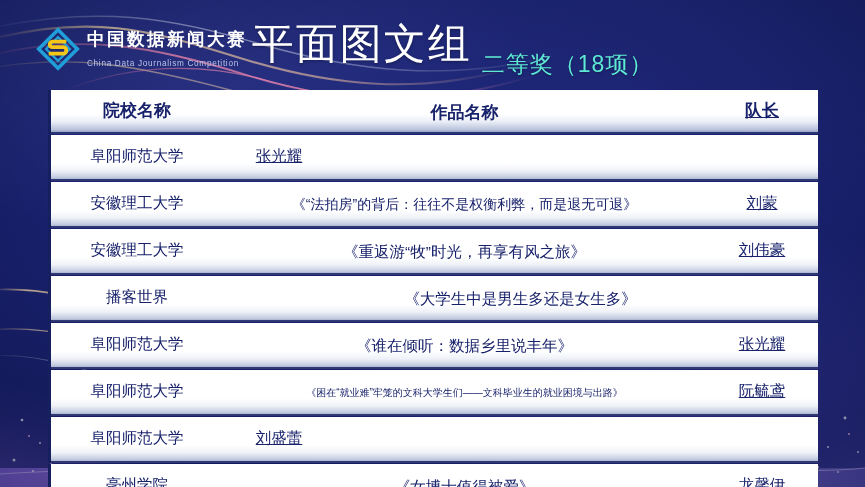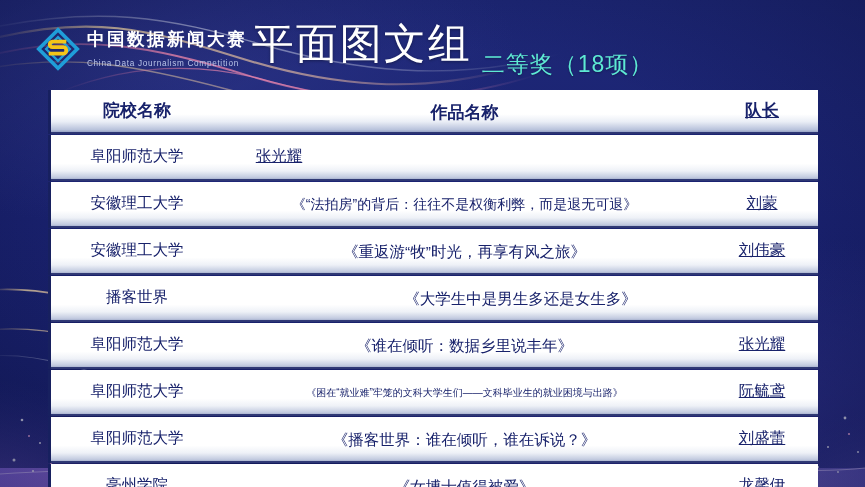--- a/index.html
+++ b/index.html
@@ -229,21 +229,20 @@
         <div class="cell c-work">《谁在倾听：数据乡里说丰年》</div>
         <div class="cell c-lead">张光耀</div>
       </div>
       <div class="trow">
         <div class="cell c-school">阜阳师范大学</div>
         <div class="cell c-work xsmall">《困在“就业难”牢笼的文科大学生们——文科毕业生的就业困境与出路》</div>
         <div class="cell c-lead">阮毓鸢</div>
       </div>
       <div class="trow">
         <div class="cell c-school">阜阳师范大学</div>
-        <div class="cell c-work">《播客世界：谁在倾听，谁在诉说？》</div>
         <div class="cell c-lead">刘盛蕾</div>
       </div>
       <div class="trow">
         <div class="cell c-school">亳州学院</div>
         <div class="cell c-work">《女博士值得被爱》</div>
         <div class="cell c-lead">龙馨伊</div>
       </div>
     </div>
 </div>
 

